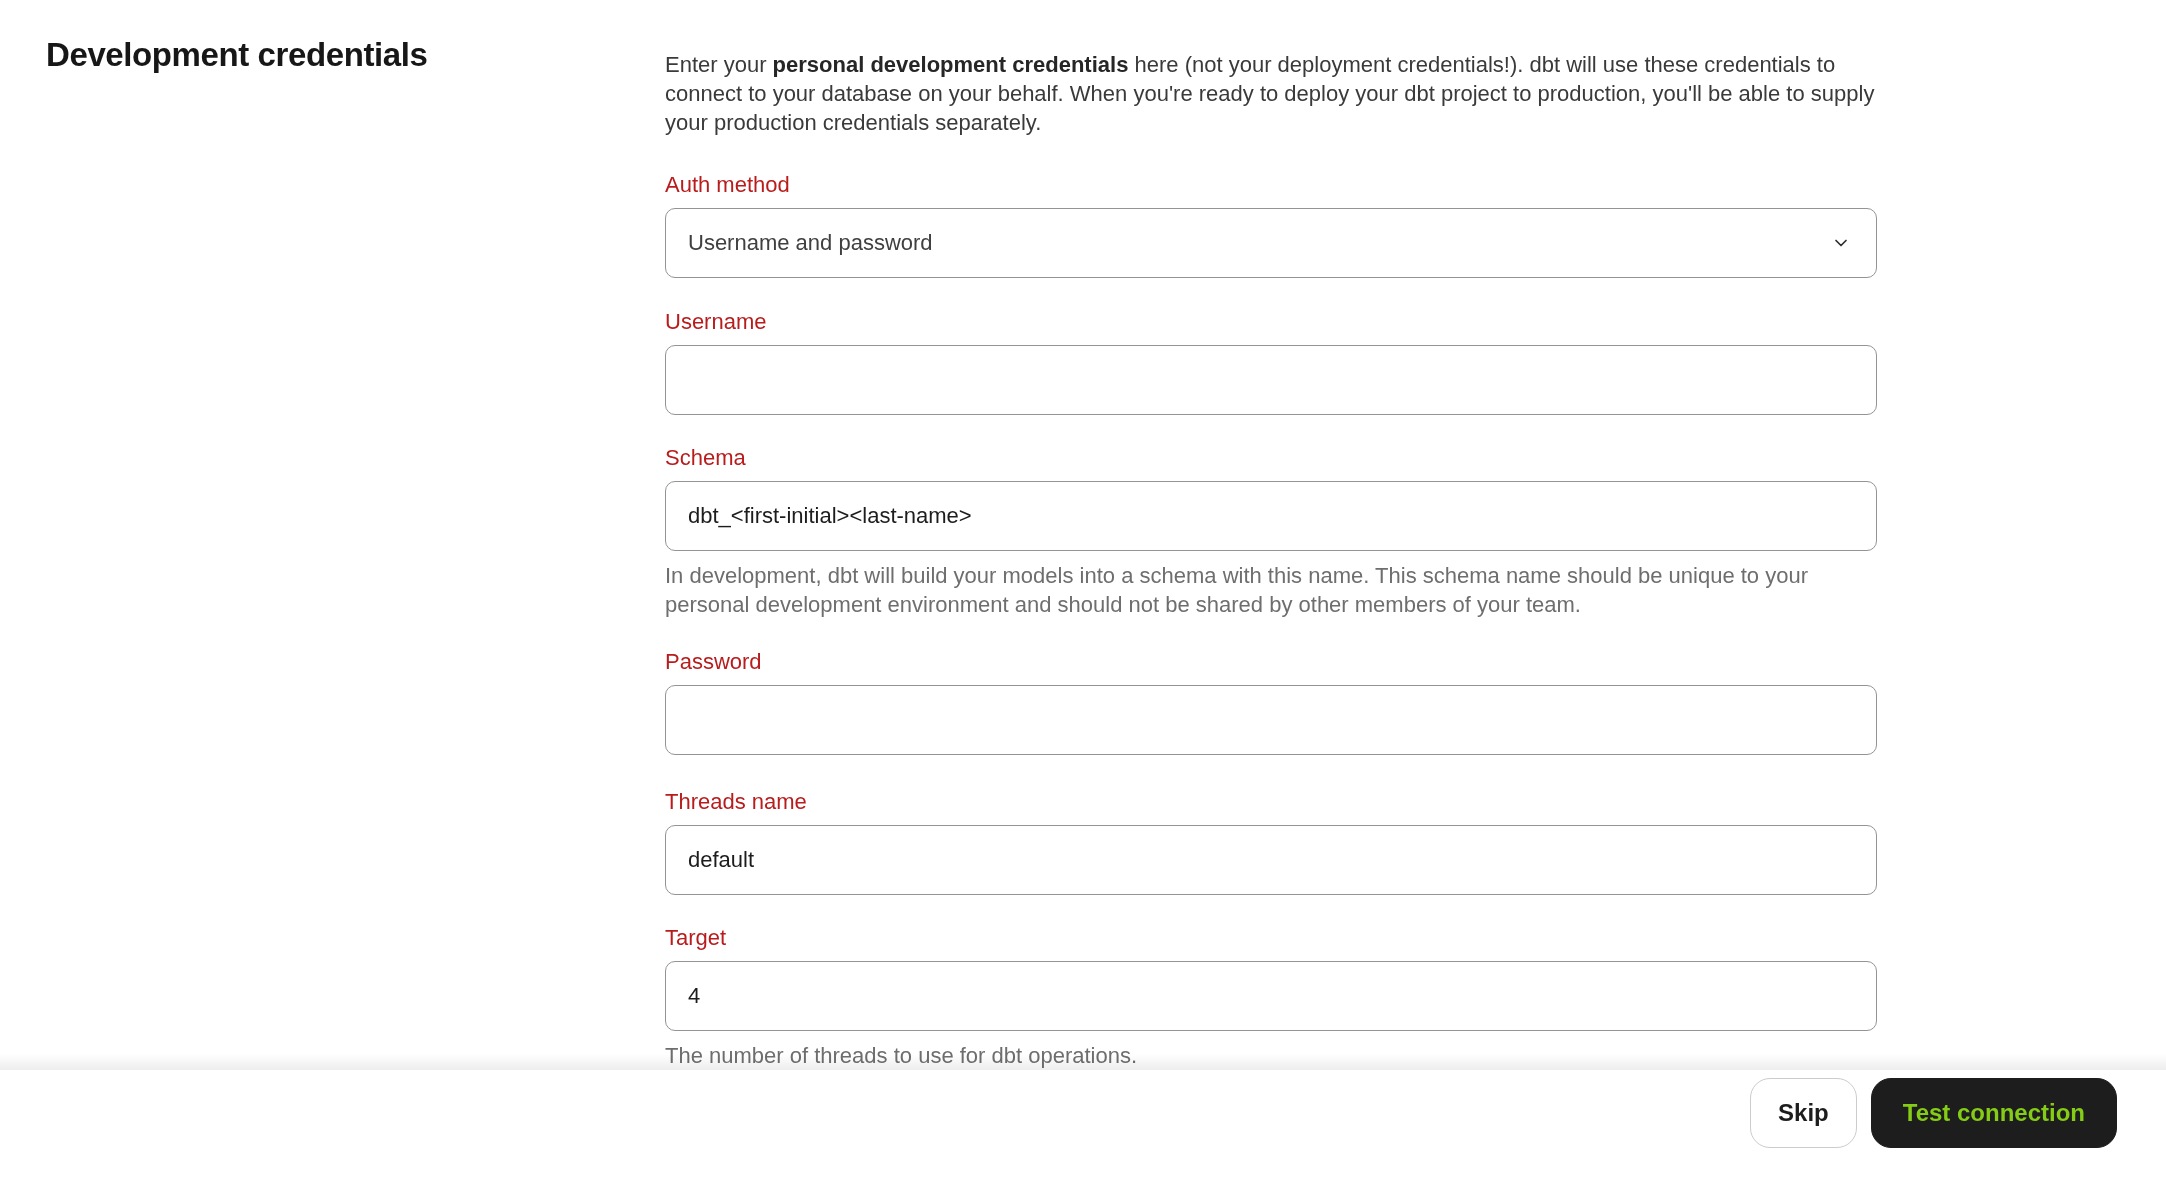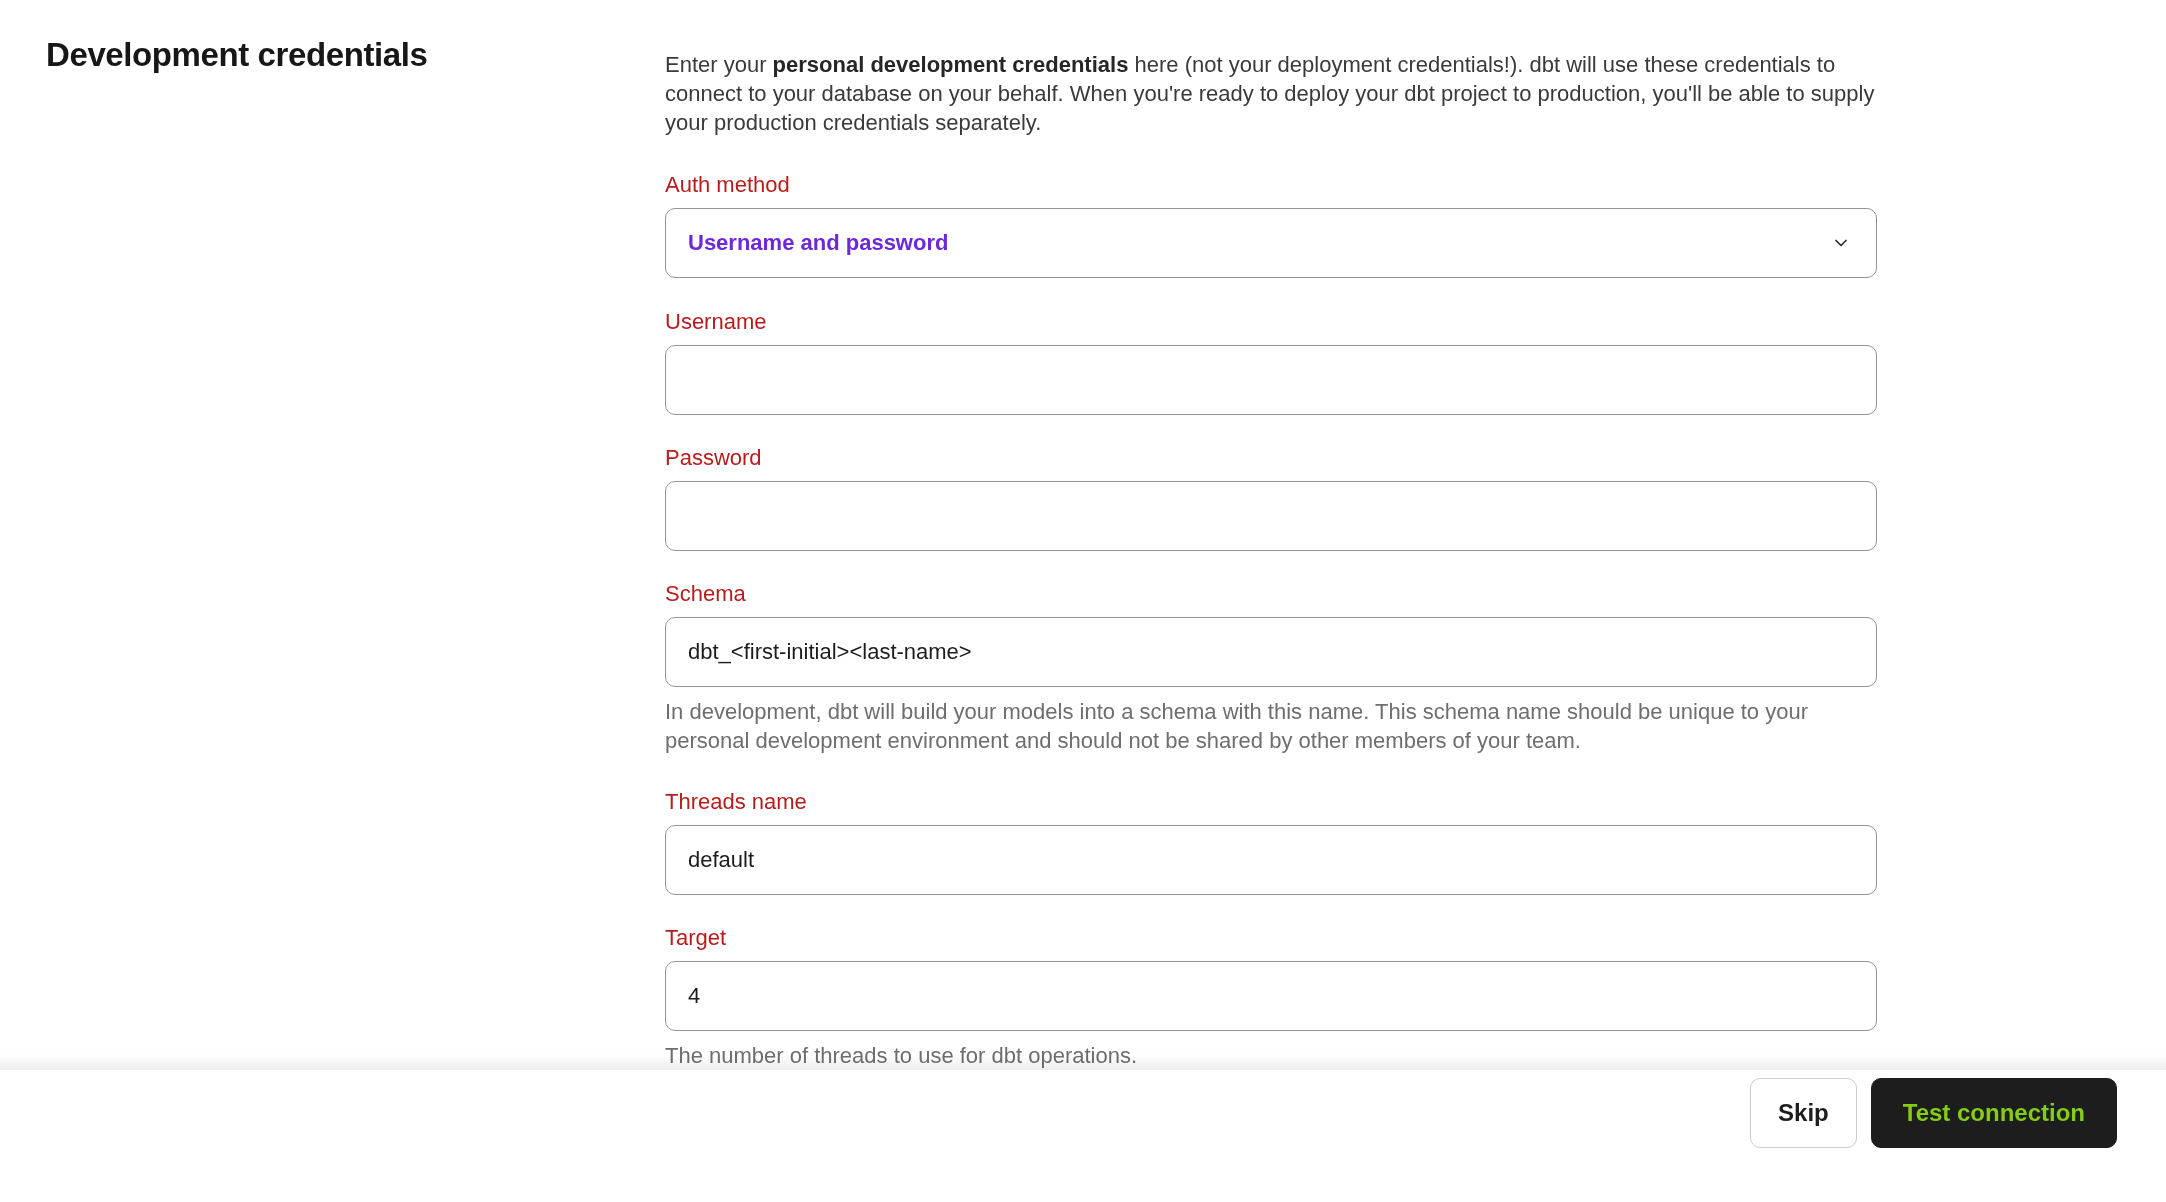--- a/index.html
+++ b/index.html
@@ -59,22 +59,22 @@
     outline: none;
   }
   .select-control {
     display: flex;
     align-items: center;
     justify-content: space-between;
     cursor: pointer;
   }
   .select-value {
     font-size: 22px;
-    font-weight: 700;
-    color: #6d28d9;
+    font-weight: 400;
+    color: #404040;
   }
   .chevron-wrap {
     display: flex;
     align-items: center;
     margin-right: 2px;
   }
   .help-text {
     font-size: 22px;
     line-height: 29px;
     color: #6e6e6e;
@@ -82,21 +82,21 @@
   }
   .footer-actions {
     position: absolute;
     top: 1078px;
     right: 49px;
     display: flex;
     gap: 14px;
   }
   .btn {
     height: 70px;
-    border-radius: 10px;
+    border-radius: 20px;
     font-family: "Liberation Sans", "DejaVu Sans", sans-serif;
     font-size: 24px;
     font-weight: 600;
     cursor: pointer;
     display: inline-flex;
     align-items: center;
     justify-content: center;
   }
   .btn-secondary {
     background: #ffffff;
@@ -144,28 +144,28 @@
         </span>
       </div>
     </div>
 
     <div class="group">
       <label class="field-label">Username</label>
       <input class="control" type="text" value="" style="">
     </div>
 
     <div class="group tight">
-      <label class="field-label">Password</label>
-      <input class="control" type="password" value="" style="">
+      <label class="field-label">Schema</label>
+      <input class="control" type="text" value="dbt_&lt;first-initial&gt;&lt;last-name&gt;" style="">
+      <div class="help-text">In development, dbt will build your models into a schema with this name. This schema name should be unique to your personal development environment and should not be shared by other members of your team.</div>
     </div>
 
     <div class="group tight">
-      <label class="field-label">Schema</label>
-      <input class="control" type="text" value="dbt_&lt;first-initial&gt;&lt;last-name&gt;" style="">
-      <div class="help-text">In development, dbt will build your models into a schema with this name. This schema name should be unique to your personal development environment and should not be shared by other members of your team.</div>
+      <label class="field-label">Password</label>
+      <input class="control" type="password" value="" style="">
     </div>
 
     <div class="group" style="margin-top:33px">
       <label class="field-label">Threads name</label>
       <input class="control" type="text" value="default" style="">
     </div>
 
     <div class="group tight">
       <label class="field-label">Target</label>
       <input class="control" type="text" value="4" style="">

